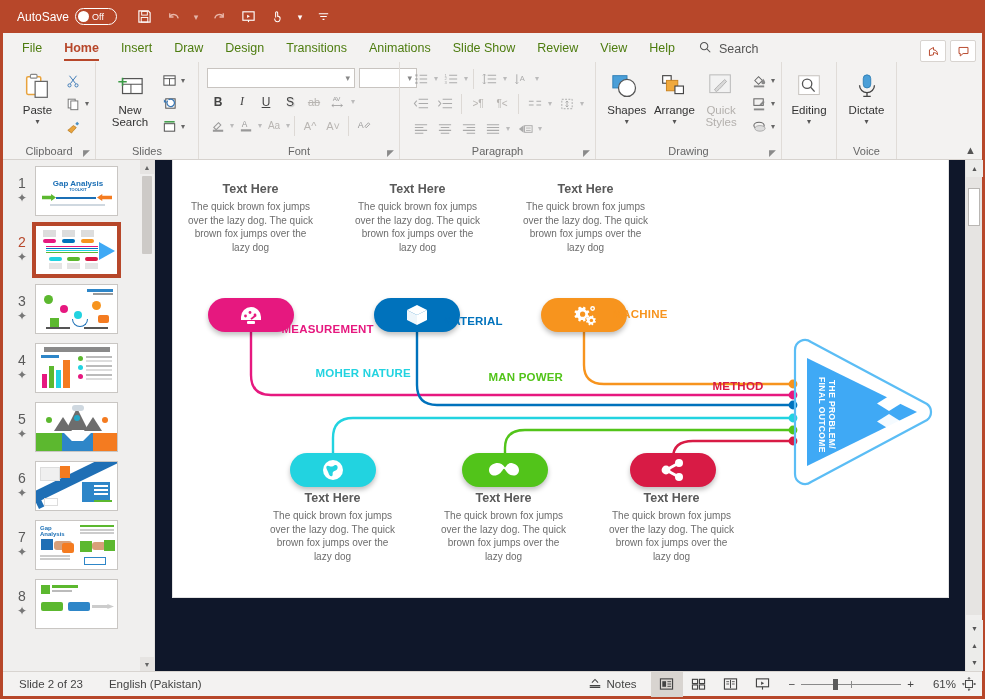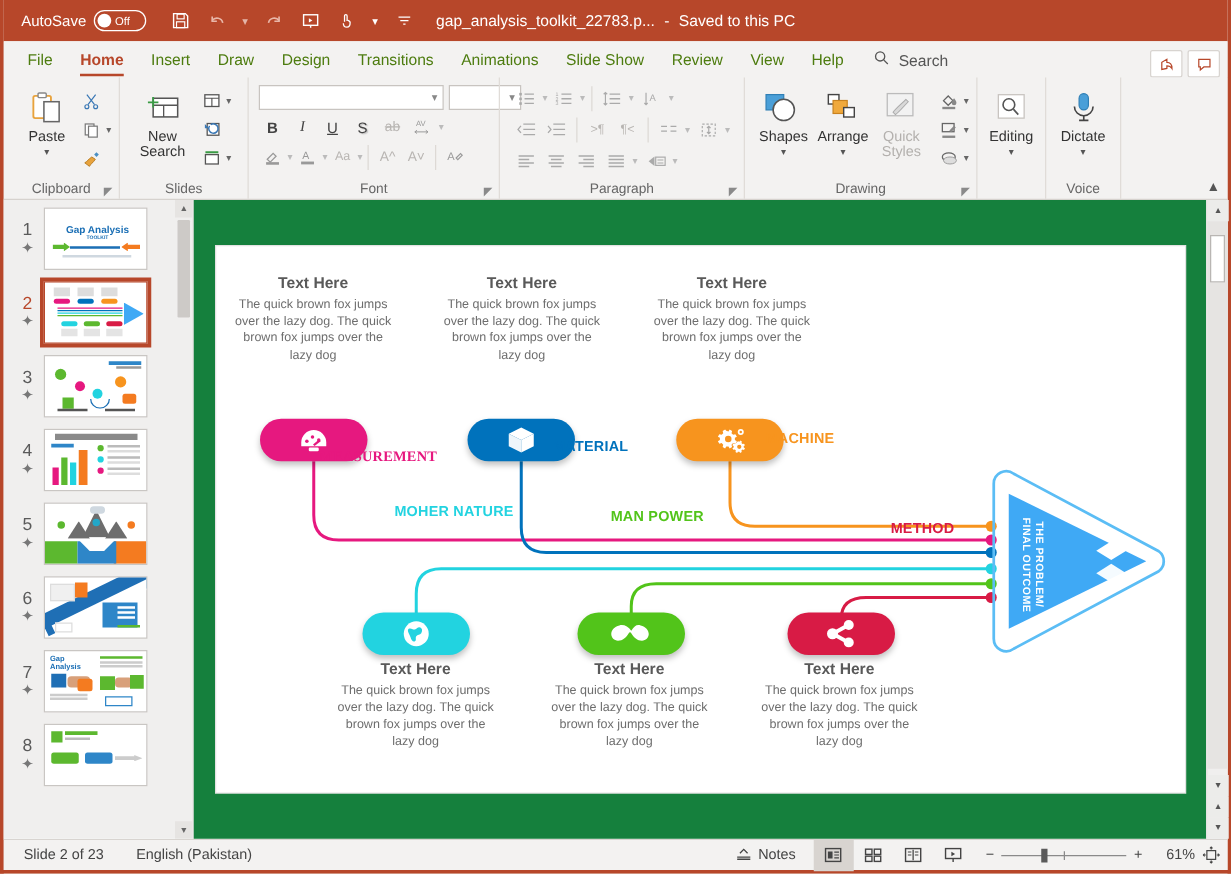--- a/index.html
+++ b/index.html
@@ -130,22 +130,22 @@
   .thumb.sel { outline: 3px solid #b7472a; border-color:#b7472a; }
   .tp-scroll { position:absolute; right:0; top:0; width:14px; bottom:0; background:#f0efee; }
   .tp-arrow { width:14px; height:14px; display:flex;align-items:center;justify-content:center;
      font-size:7px; color:#666; background:#e6e4e2;}
   .tp-thumbbar { position:absolute; left:2px; right:2px; top: 16px; height: 78px; background:#cdcac7; border-radius:1px;}
 
   
   .mini { position:absolute; inset:0; }
 
   
-  .canvaspane { flex:1; background:#15803d; position:relative; display:flex;
-     align-items:center; justify-content:center; overflow:hidden; }
+  .canvaspane { flex:1; background:#0f172a; position:relative; display:flex;
+     align-items:flex-start; justify-content:center; overflow:hidden; }
   .slide {
     width: 775px; height: 437px; background:#fff; position:relative;
     box-shadow: 0 0 0 1px #e3e3e3;
   }
   .slide-inner { position:absolute; inset:0; }
 
   
   .cscroll { width: 17px; background:#f0efee; position:relative; flex:0 0 17px; border-left:1px solid #e4e2e0;}
   .cs-btn { width:17px;height:17px;display:flex;align-items:center;justify-content:center;font-size:7px;color:#555;
      background:#ececea;}
@@ -234,25 +234,20 @@
             <path d="M8.2 8.2c0-.7 2.6-.3 2.6 1.4 0 2-.7 4-2.8 4S5 12 5 10.2" fill="none" stroke="#fff" stroke-width="1.1"></path>
           </svg>
       </span>
       <span class="tbicon tiny">▾</span>
       <span class="tbicon">
         <svg width="15" height="15" viewBox="0 0 16 16">
             <path d="M3 5h10M4.5 8h7M7 11h2" stroke="#fff" stroke-width="1.2" fill="none"></path>
           </svg>
       </span>
     </div>
-    <div class="tb-title">
-      <span>gap_analysis_toolkit_22783.p...</span>
-      <span>-</span>
-      <span>Saved to this PC</span>
-    </div>
   </div>
 
   <div class="tabsbar">
     <div class="tab">File</div>
     <div class="tab active">Home</div>
     <div class="tab">Insert</div>
     <div class="tab">Draw</div>
     <div class="tab">Design</div>
     <div class="tab">Transitions</div>
     <div class="tab">Animations</div>
@@ -873,21 +868,21 @@
           <div class="pill" style="left:35px; top:138px; background:#e6187f;">
             <svg width="26" height="22" viewBox="0 0 26 22">
               <path d="M13 3a10 10 0 0 1 10 10v3H3v-3A10 10 0 0 1 13 3z" fill="#fff"></path>
               <circle cx="7.5" cy="12" r="1.4" fill="#e6187f"></circle>
               <circle cx="12" cy="8.5" r="1.4" fill="#e6187f"></circle>
               <circle cx="17" cy="11" r="1.4" fill="#e6187f"></circle>
               <path d="M12.4 14.6l5-4.2 1.2 1.6-5 3.8z" fill="#e6187f"></path>
               <rect x="9" y="17" width="8" height="3" rx="1" fill="#fff"></rect>
             </svg>
           </div>
-          <div class="catlabel" style="left:83px; top:163px; color:#e6187f;font-family:Liberation Serif, serif;">MEASUREMENT</div>
+          <div class="catlabel" style="left:109px; top:163px; color:#e6187f;">MEASUREMENT</div>
 
           <div class="col-head" style="left:180px; top:22px;">
             <div class="ttl">Text Here</div>
             <div class="bd">The quick brown fox jumps over the lazy dog. The quick brown fox jumps over the lazy dog</div>
           </div>
           <div class="pill" style="left:201px; top:138px; background:#0072bc;">
             <svg width="24" height="24" viewBox="0 0 24 24">
               <path d="M12 2 L22 7 L12 12 L2 7 Z" fill="#fff"></path>
               <path d="M2 7 L12 12 L12 22 L2 17 Z" fill="#eef6fb"></path>
               <path d="M22 7 L12 12 L12 22 L22 17 Z" fill="#fff"></path>

